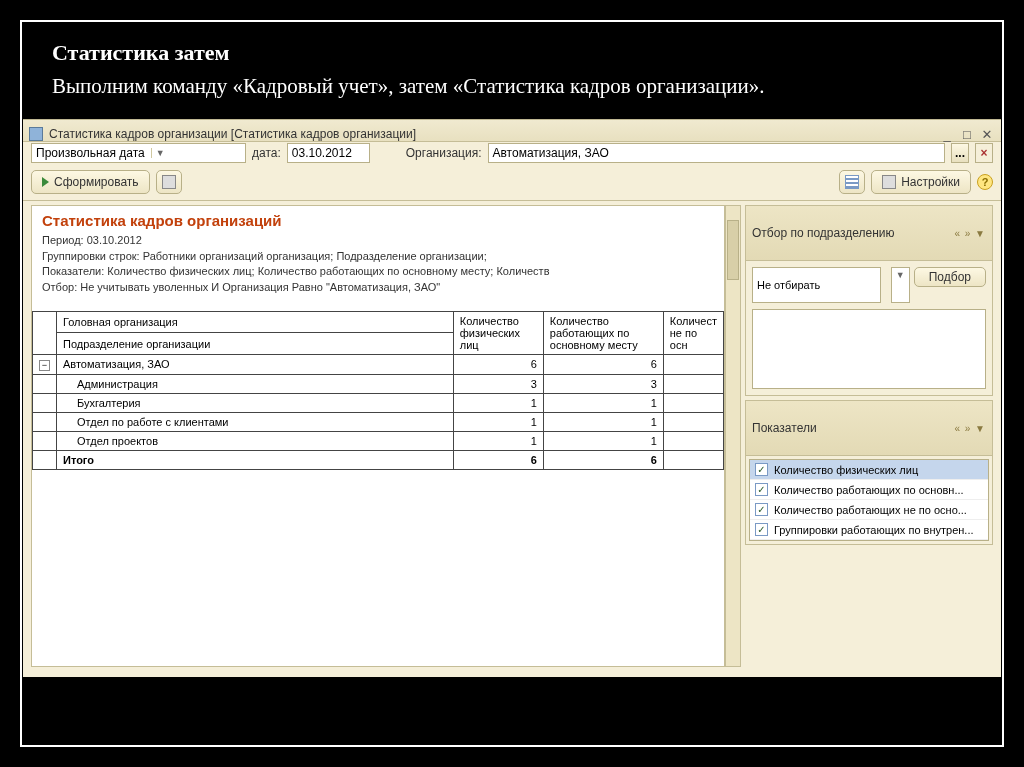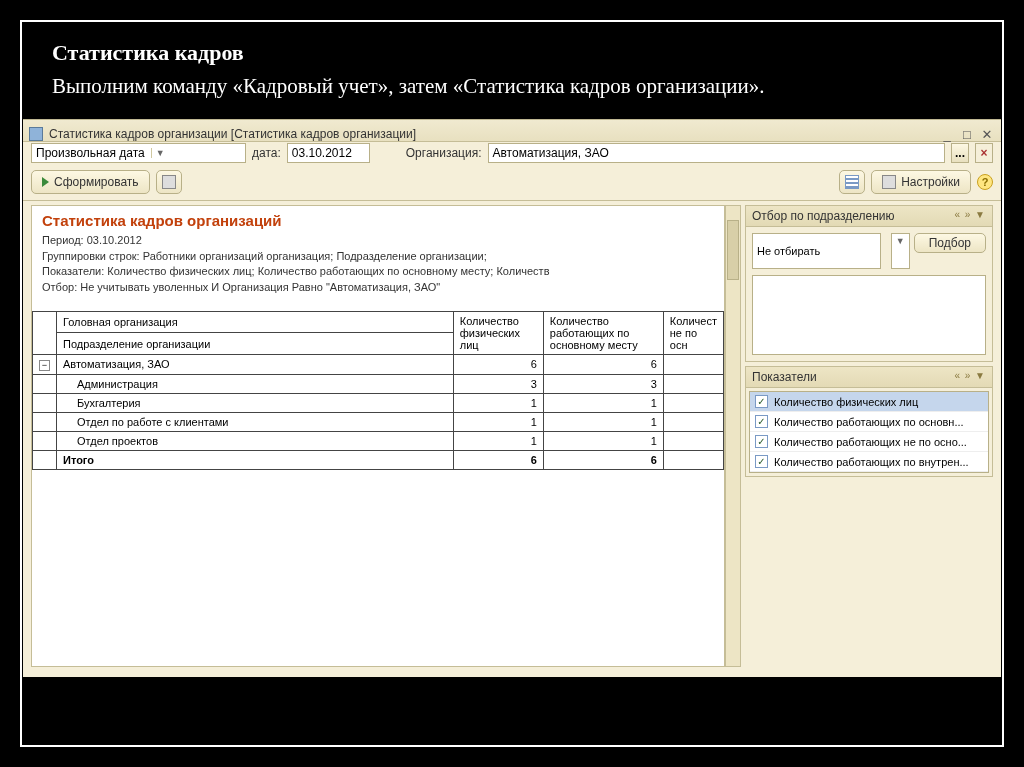--- a/index.html
+++ b/index.html
@@ -239,23 +239,24 @@
   flex-direction:column;
   gap:4px;
 }
 .panel {
   background:#f5efd9;
   border:1px solid #c5bd97;
 }
 .panel-header {
   background:linear-gradient(#ede5c5,#e3dab5);
   border-bottom:1px solid #c5bd97;
-  padding:3px 6px;
+  padding:20px 6px;
   font-size:12px;
   display:flex;
+  align-items:center;
   color:#333;
 }
 .panel-header-spacer {flex:1;}
 .chevrons {
   color:#8a7a40;
   font-size:10px;
   letter-spacing:1px;
   margin-left:4px;
 }
 .panel-body {
@@ -306,21 +307,21 @@
   width:14px;height:14px;
   background:#ddd;
   border:1px solid #888;
 }
 </style>
 </head>
 <body>
 
 <div class="outer-frame">
   <div class="slide-header">
-    <div class="slide-title">Статистика кадров</div>
+    <div class="slide-title">Статистика затем</div>
     <div class="slide-subtitle">Выполним команду «Кадровый учет», затем «Статистика кадров организации».</div>
   </div>
 
   <div class="app-window">
 
     <div class="titlebar">
       <div class="titlebar-icon"></div>
       <span>Статистика кадров организации [Статистика кадров организации]</span>
       <div class="titlebar-spacer"></div>
       <div class="win-btn">_</div>
@@ -471,21 +472,21 @@
               <div class="indicator-item">
                 <div class="checkbox">✓</div>
                 <span>Количество работающих по основн...</span>
               </div>
               <div class="indicator-item">
                 <div class="checkbox">✓</div>
                 <span>Количество работающих не по осно...</span>
               </div>
               <div class="indicator-item">
                 <div class="checkbox">✓</div>
-                <span>Количество работающих по внутрен...</span>
+                <span>Группировки работающих по внутрен...</span>
               </div>
             </div>
           </div>
         </div>
       </div>
     </div>
   </div>
 </div>
 
 </body></html>

